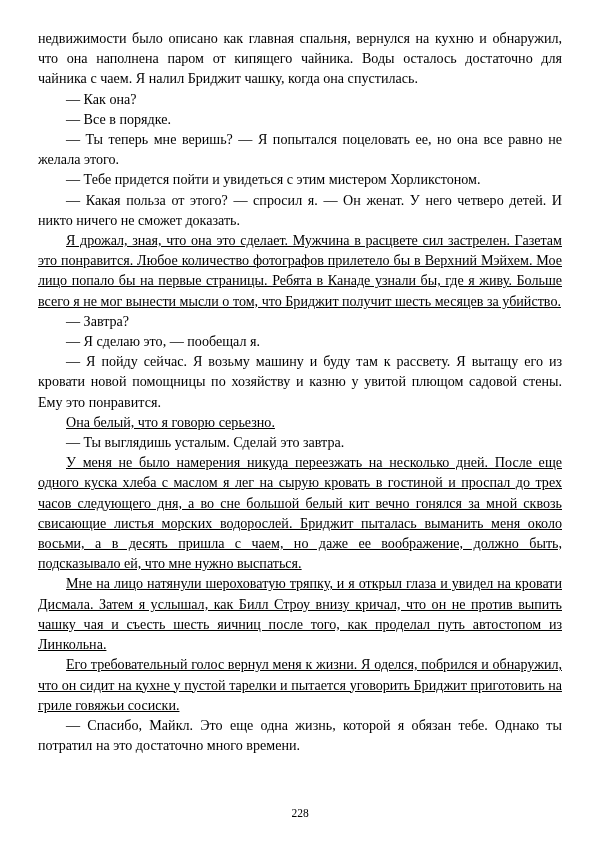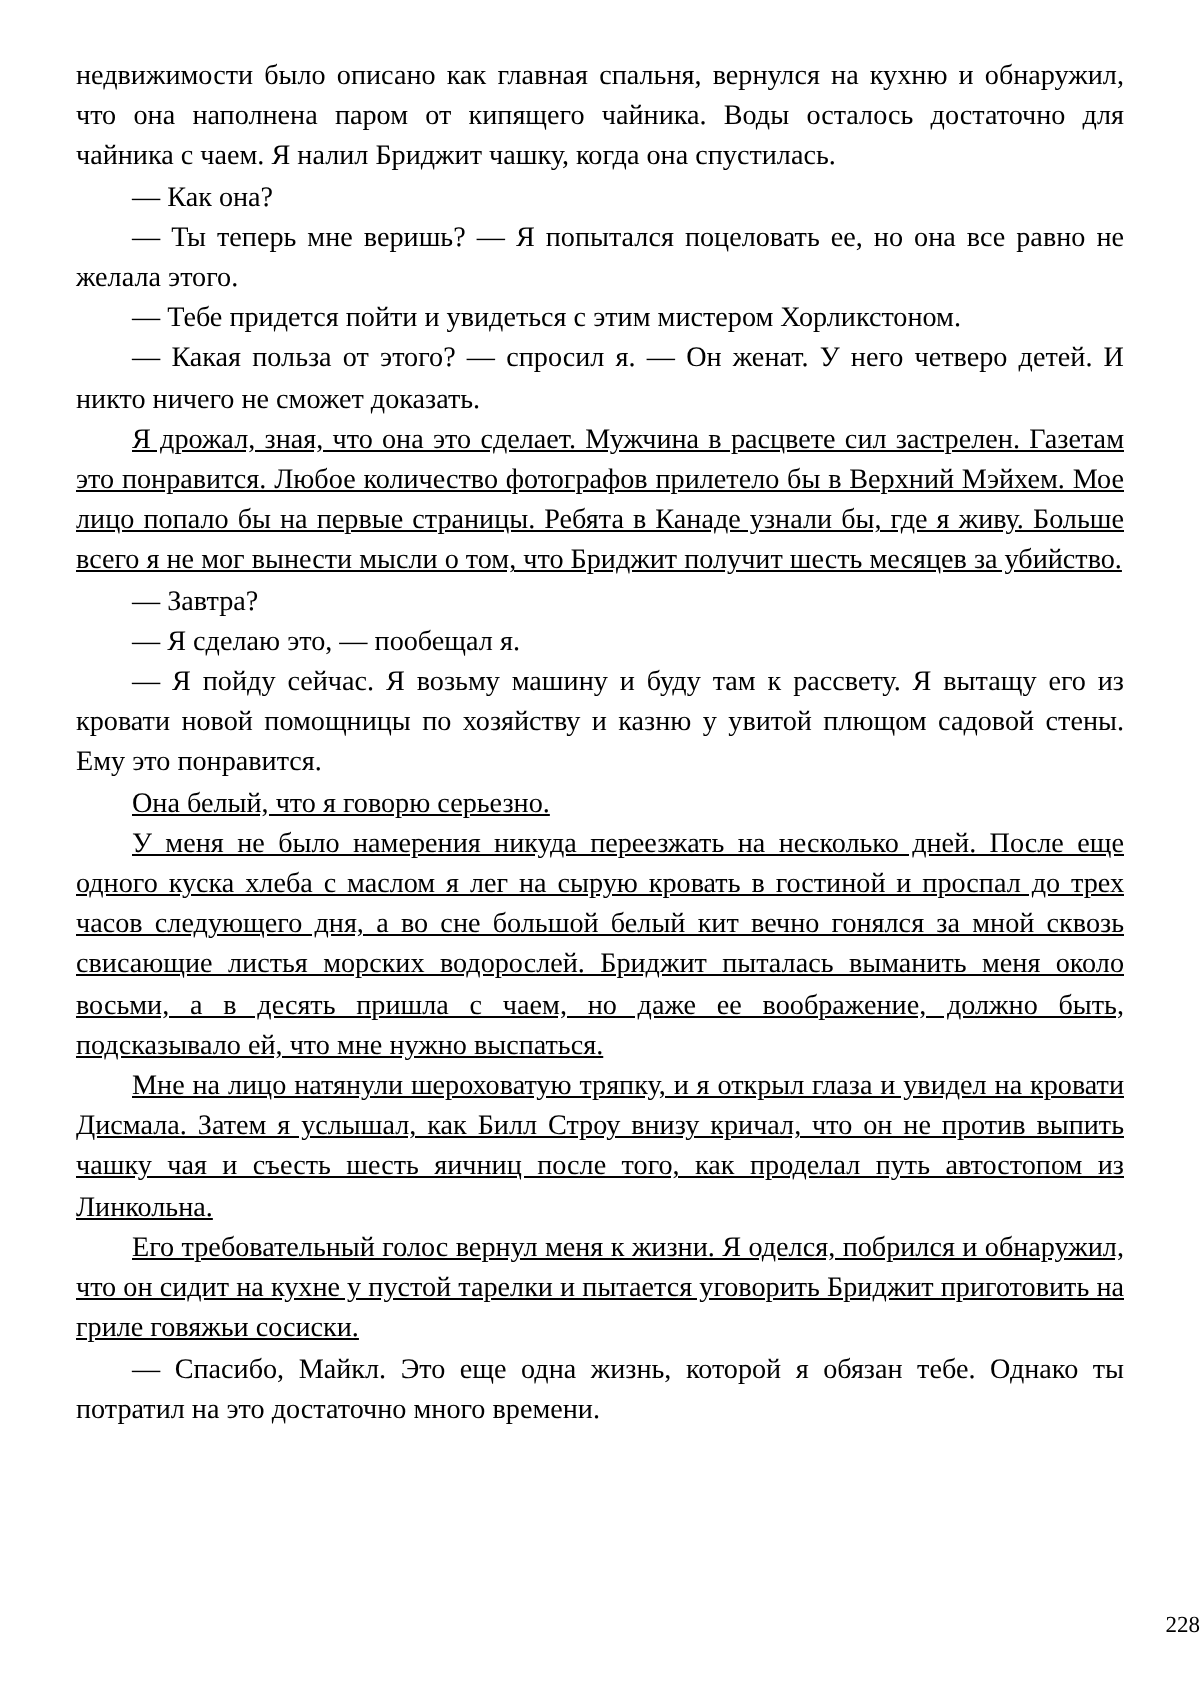--- a/index.html
+++ b/index.html
@@ -36,40 +36,42 @@
     text-decoration: underline;
   }
   p.dash {
     text-indent: 28px;
   }
   .page-number {
     position: absolute;
     left: 0;
     right: 0;
     bottom: 30px;
-    text-align: right;
+    text-align: center;
     font-size: 11.5px;
     font-family: "Liberation Serif", serif;
     color: #000000;
   }
 </style>
 </head>
 <body>
 
 <div class="page">
   <div class="body-text" id="body-text">
       <p class="">недвижимости было описано как главная спальня, вернулся на кухню и обнаружил, что она наполнена паром от кипящего чайника. Воды осталось достаточно для чайника с чаем. Я налил Бриджит чашку, когда она спустилась.</p>
       <p class="dash">— Как она?</p>
+      <p class="dash">— Все в порядке.</p>
       <p class="dash">— Ты теперь мне веришь? —  Я попытался поцеловать ее, но она все равно не желала этого.</p>
       <p class="dash">— Тебе придется пойти и увидеться с этим мистером Хорликстоном.</p>
       <p class="dash">— Какая польза от этого? — спросил я. — Он женат. У него четверо детей. И никто ничего не сможет доказать.</p>
       <p class="indent">Я дрожал, зная, что она это сделает. Мужчина в расцвете сил застрелен. Газетам это понравится. Любое количество фотографов прилетело бы в Верхний Мэйхем. Мое лицо попало бы на первые страницы. Ребята в Канаде узнали бы, где я живу. Больше всего я не мог вынести мысли о том, что Бриджит получит шесть месяцев за убийство.</p>
       <p class="dash">— Завтра?</p>
       <p class="dash">— Я сделаю это, — пообещал я.</p>
       <p class="dash">— Я пойду сейчас. Я возьму машину и буду там к рассвету. Я вытащу его из кровати новой помощницы по хозяйству и казню у увитой плющом садовой стены. Ему это понравится.</p>
       <p class="indent">Она белый, что я говорю серьезно.</p>
+      <p class="dash">— Ты выглядишь усталым. Сделай это завтра.</p>
       <p class="indent">У меня не было намерения никуда переезжать на несколько дней. После еще одного куска хлеба с маслом я лег на сырую кровать в гостиной и проспал до трех часов следующего дня, а во сне большой белый кит вечно гонялся за мной сквозь свисающие листья морских водорослей. Бриджит пыталась выманить меня около восьми, а в десять пришла с чаем, но даже ее воображение, должно быть, подсказывало ей, что мне нужно выспаться.</p>
       <p class="indent">Мне на лицо натянули шероховатую тряпку, и я открыл глаза и увидел на кровати Дисмала. Затем я услышал, как Билл Строу внизу кричал, что он не против выпить чашку чая и съесть шесть яичниц после того, как проделал путь автостопом из Линкольна.</p>
       <p class="indent">Его требовательный голос вернул меня к жизни. Я оделся, побрился и обнаружил, что он сидит на кухне у пустой тарелки и пытается уговорить Бриджит приготовить на гриле говяжьи сосиски.</p>
       <p class="dash">— Спасибо, Майкл. Это еще одна жизнь, которой я обязан тебе. Однако ты потратил на это достаточно много времени.</p>
     </div>
   <div class="page-number">228</div>
 </div>
 
 </body></html>

